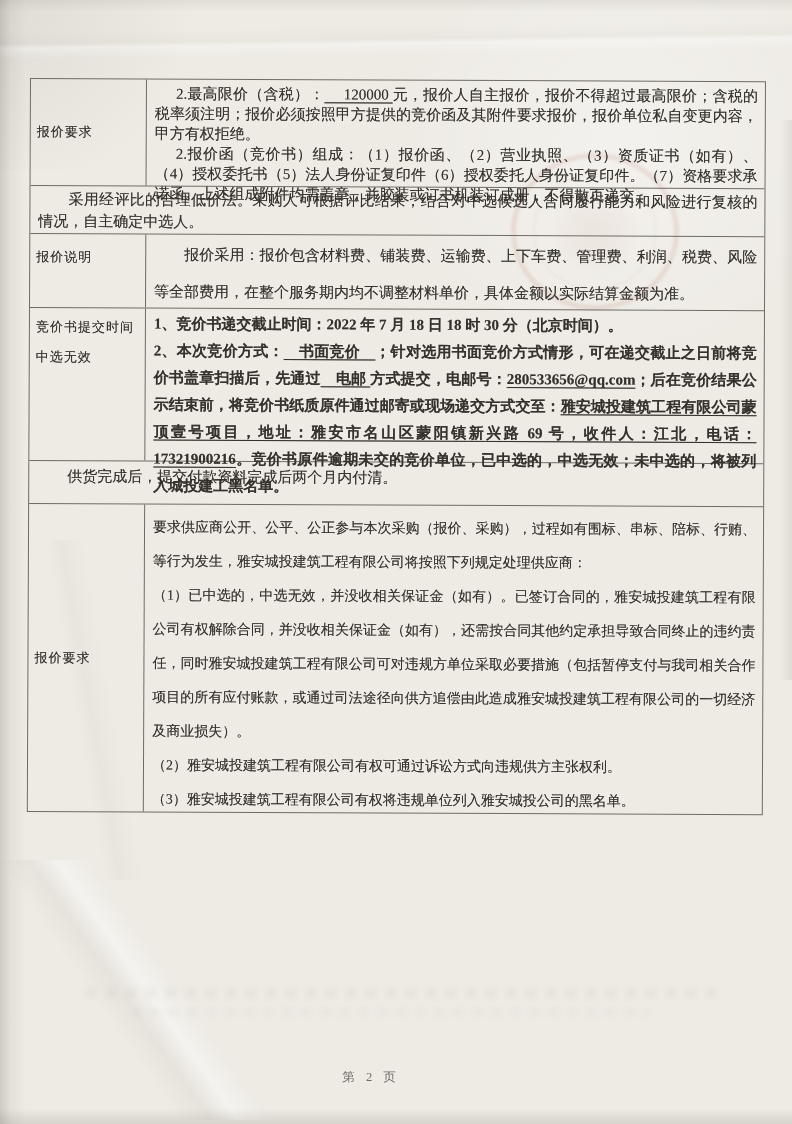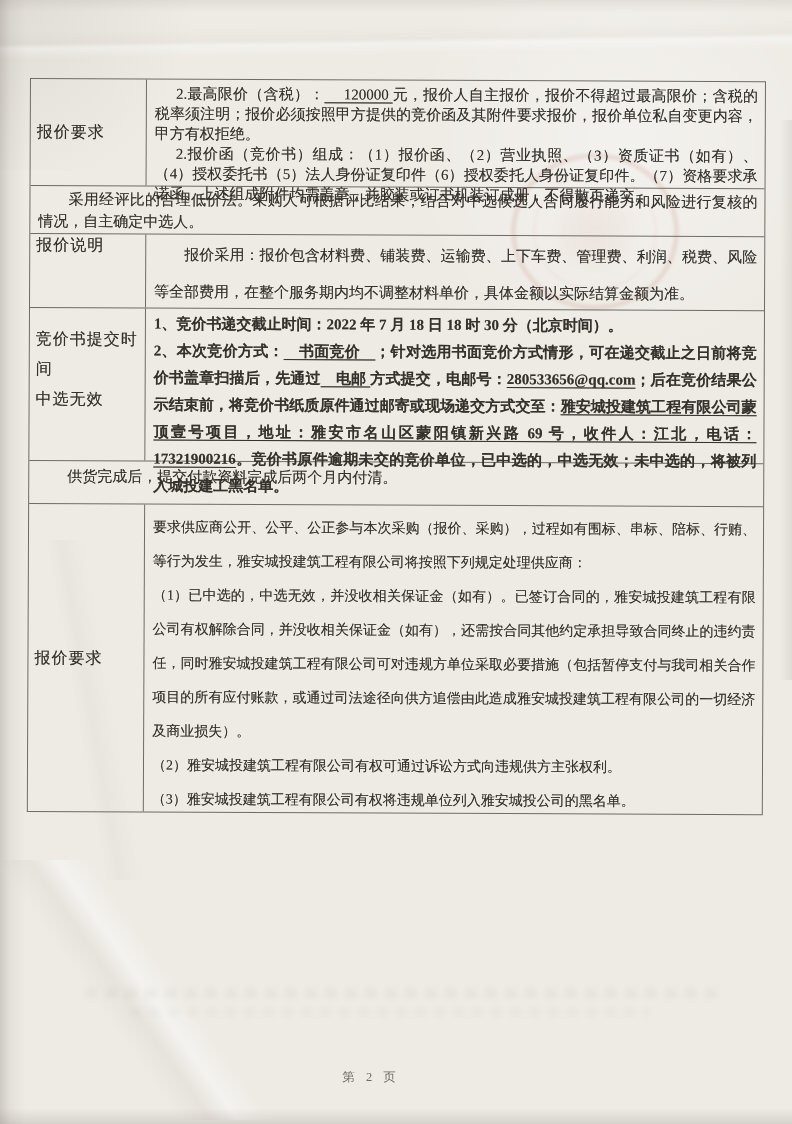--- a/index.html
+++ b/index.html
@@ -50,40 +50,40 @@
   .doc-table{
     position:absolute;left:30px;top:78px;width:734px;
     border:1px solid var(--line);
     transform:rotate(.25deg);transform-origin:0 0;
     color:var(--ink);
   }
   .trow{display:flex;box-sizing:border-box;border-bottom:1px solid var(--line);}
   .trow:last-child{border-bottom:none;}
   .cell-label{width:116px;flex:0 0 116px;box-sizing:border-box;border-right:1px solid var(--line);
     padding:0 4px 0 6px;display:flex;flex-direction:column;}
-  .label-line{font-size:16px;letter-spacing:1px;line-height:22px;
+  .label-line{font-size:13px;letter-spacing:1px;line-height:22px;
     text-shadow:0 0 .5px rgba(40,36,30,.55);}
   .cell-content{flex:1;box-sizing:border-box;padding:0 7px 0 8px;text-align:justify;
     text-shadow:0 0 .5px rgba(40,36,30,.5);}
   .para{margin:0;}
   .indent{text-indent:2em;}
   .u{text-decoration:underline;text-underline-offset:3px;text-decoration-thickness:1px;}
   .b{font-weight:bold;}
   
   .row-0{height:107px}
   .row-0 .cell-content{font-size:15px;line-height:20px;padding-top:4px}
   .row-0 .indent{text-indent:1.4em}
   .row-0 .cell-label,.row-1 .cell-label,.row-4 .cell-label,.row-5 .cell-label{justify-content:center}
   .row-1{height:48px}
   .row-1 .cell-content{font-size:15px;line-height:22px;padding-top:2px}
   .row-2{height:74px}
-  .row-2 .cell-label{}
+  .row-2 .cell-label{padding-top:12px}
   .row-2 .cell-content{font-size:15px;line-height:37px;padding-top:2px}
   .row-3{height:153px}
-  .row-3 .cell-label{padding-top:16px}
+  .row-3 .cell-label{padding-top:4px}
   .row-3 .label-line{line-height:30px}
   .row-3 .cell-content{font-size:15px;line-height:27px;padding-top:3px;font-weight:600}
   .row-3 .para:first-child{line-height:25px;margin-bottom:1px}
   .row-4{height:43px}
   .row-4 .cell-content{font-size:15px;line-height:20px;padding-top:5px}
   .row-5{height:307px}
   .row-5 .cell-content{font-size:14px;line-height:34px;padding-top:6px}
   
   .page-footer{position:absolute;top:1069px;left:0;width:100%;text-align:center;
     font-size:12.5px;color:#6e6c66;letter-spacing:4px;transform:translateX(-25px);}

